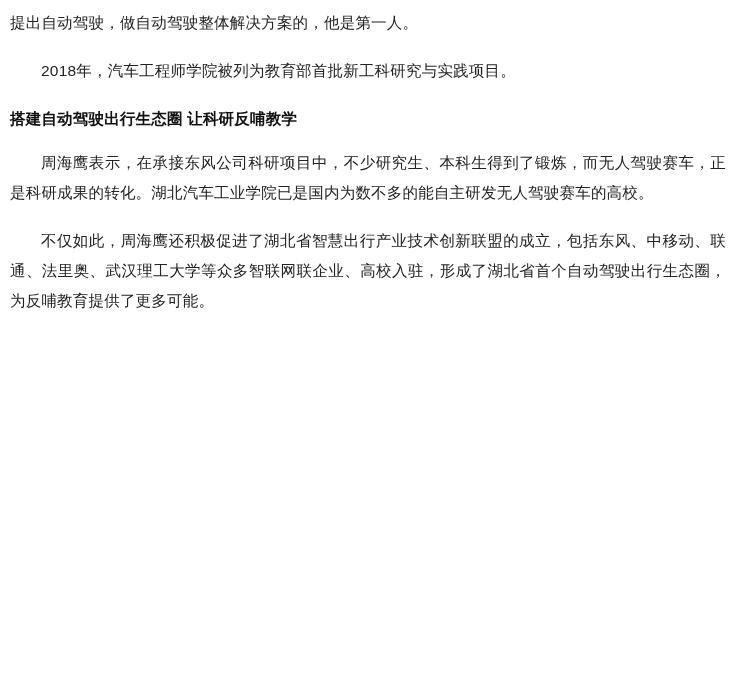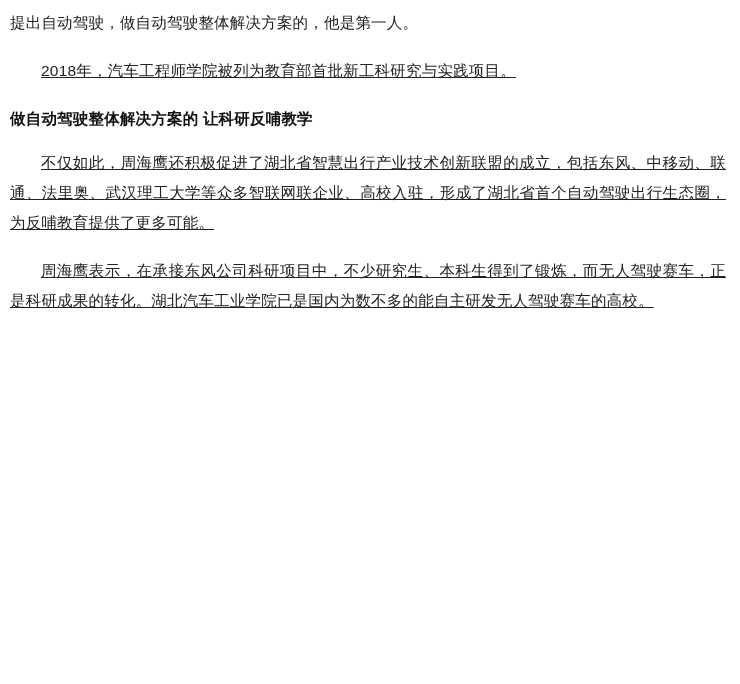--- a/index.html
+++ b/index.html
@@ -23,21 +23,20 @@
     font-size: 15.5px;
     line-height: 30px;
     color: #222222;
     margin: 0 0 18px 0;
     text-align: justify;
     text-justify: inter-ideograph;
     letter-spacing: 0.2px;
   }
   .para.indent {
     text-indent: 2em;
-    text-decoration: underline;
   }
   .para.noindent {
     text-indent: 0;
   }
   .subhead {
     font-size: 15.5px;
     line-height: 30px;
     font-weight: bold;
     color: #111111;
     margin: 0 0 14px 0;
@@ -51,20 +50,20 @@
 <body>
 
 <div class="article">
 
   <p class="para noindent first">提出自动驾驶，做自动驾驶整体解决方案的，他是第一人。</p>
 
   <p class="para indent">2018年，汽车工程师学院被列为教育部首批新工科研究与实践项目。</p>
 
 
 
-  <h2 class="subhead">做自动驾驶整体解决方案的 让科研反哺教学</h2>
+  <h2 class="subhead">搭建自动驾驶出行生态圈 让科研反哺教学</h2>
 
 
+  <p class="para indent">周海鹰表示，在承接东风公司科研项目中，不少研究生、本科生得到了锻炼，而无人驾驶赛车，正是科研成果的转化。湖北汽车工业学院已是国内为数不多的能自主研发无人驾驶赛车的高校。</p>
+
   <p class="para indent">不仅如此，周海鹰还积极促进了湖北省智慧出行产业技术创新联盟的成立，包括东风、中移动、联通、法里奥、武汉理工大学等众多智联网联企业、高校入驻，形成了湖北省首个自动驾驶出行生态圈，为反哺教育提供了更多可能。</p>
-
-  <p class="para indent">周海鹰表示，在承接东风公司科研项目中，不少研究生、本科生得到了锻炼，而无人驾驶赛车，正是科研成果的转化。湖北汽车工业学院已是国内为数不多的能自主研发无人驾驶赛车的高校。</p>
 
 </div>
 
 </body></html>

